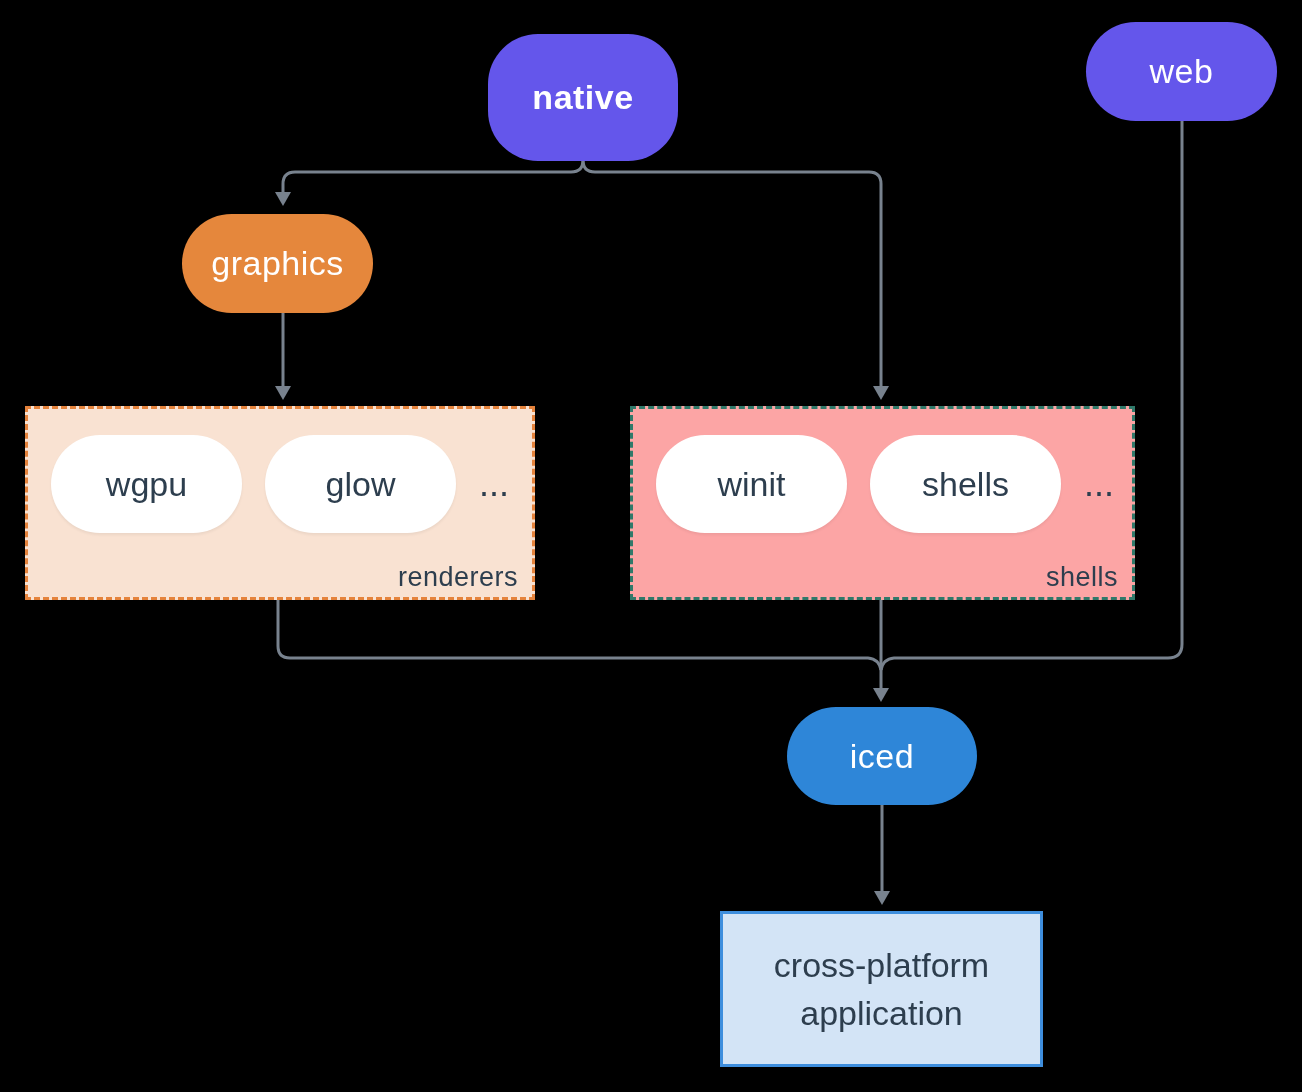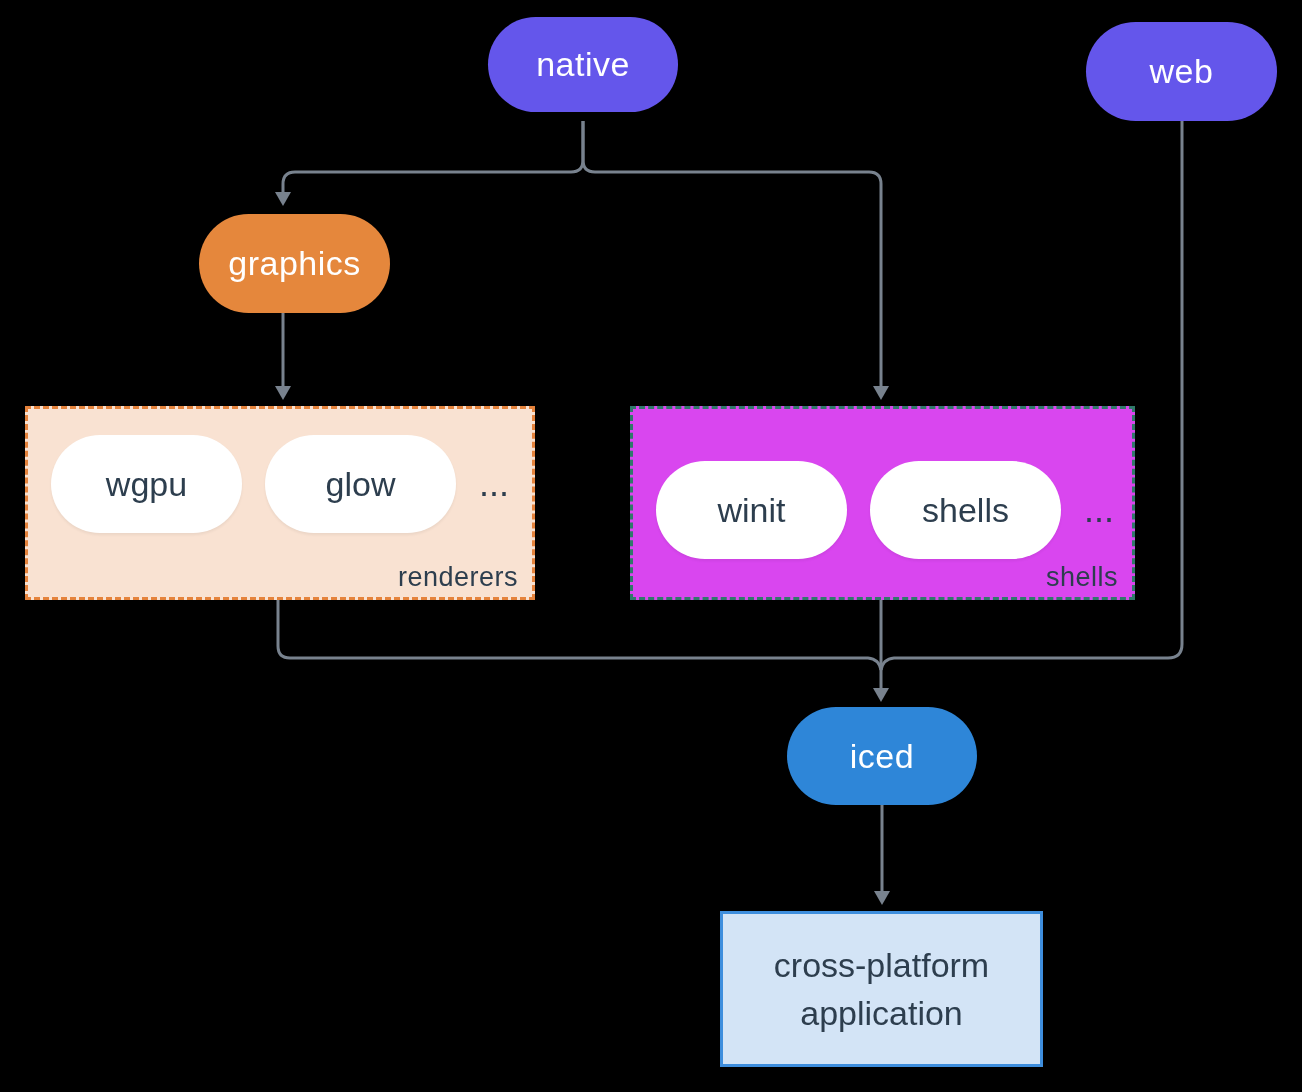--- a/index.html
+++ b/index.html
@@ -43,23 +43,22 @@
     display: flex;
     align-items: flex-start;
     gap: 23px;
     padding: 26px 0 12px 23px;
   }
   .group-renderers {
     background: #f9e2d2;
     border-color: #e5833c;
   }
   .group-shells {
-    background: #d946ef;
+    background: #fca5a5;
     border-color: #30796a;
-    align-items: center;
   }
   .inner-pill {
     width: 191px;
     height: 98px;
     background: #ffffff;
     border-radius: 50px;
     display: flex;
     align-items: center;
     justify-content: center;
     font-size: 34px;
@@ -115,29 +114,29 @@
     </g>
     <g fill="#78828e" stroke="none">
       <path d="M 275 192 L 291 192 L 283 206 Z"></path>
       <path d="M 275 386 L 291 386 L 283 400 Z"></path>
       <path d="M 873 386 L 889 386 L 881 400 Z"></path>
       <path d="M 873 688 L 889 688 L 881 702 Z"></path>
       <path d="M 874 891 L 890 891 L 882 905 Z"></path>
     </g>
   </svg>
 
-  <div class="pill pill-native" style="left:488px; top:17px; width:190px; height:95px;">
+  <div class="pill pill-native" style="left:488px; top:34px; width:190px; height:127px;font-weight:bold;">
     <span>native</span>
   </div>
 
   <div class="pill pill-web" style="left:1086px; top:22px; width:191px; height:99px;">
     <span>web</span>
   </div>
 
-  <div class="pill pill-graphics" style="left:199px; top:214px; width:191px; height:99px;">
+  <div class="pill pill-graphics" style="left:182px; top:214px; width:191px; height:99px;">
     <span>graphics</span>
   </div>
 
   <div class="group-box group-renderers" style="left:25px; top:406px; width:510px; height:194px;">
     <div class="inner-pill">
       <span>wgpu</span>
     </div>
     <div class="inner-pill">
       <span>glow</span>
     </div>

